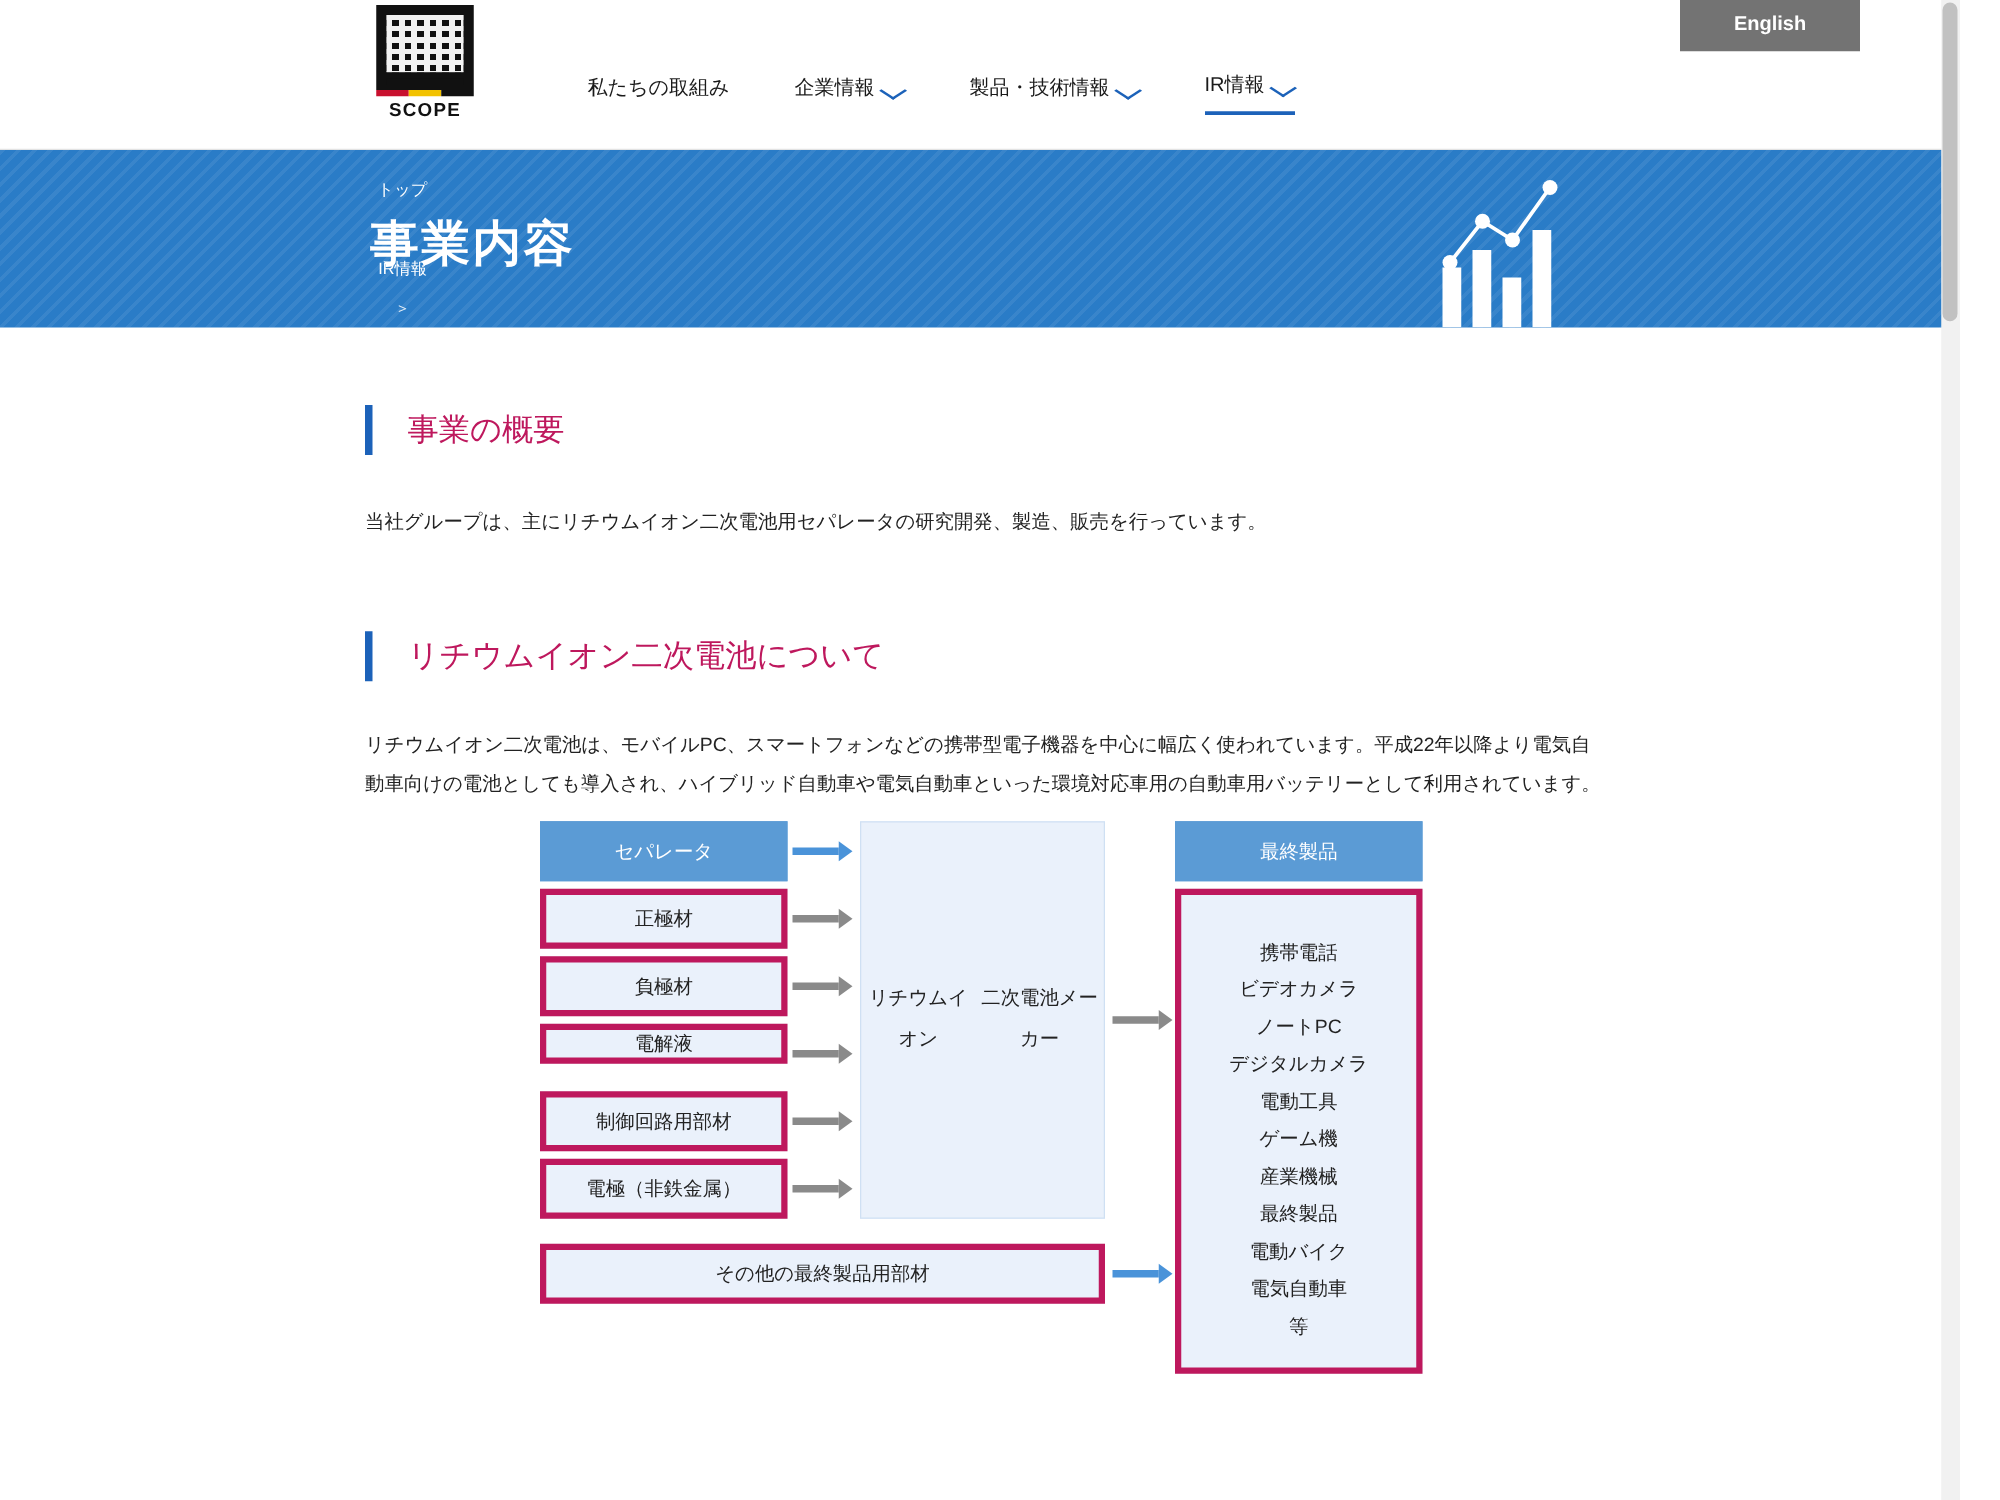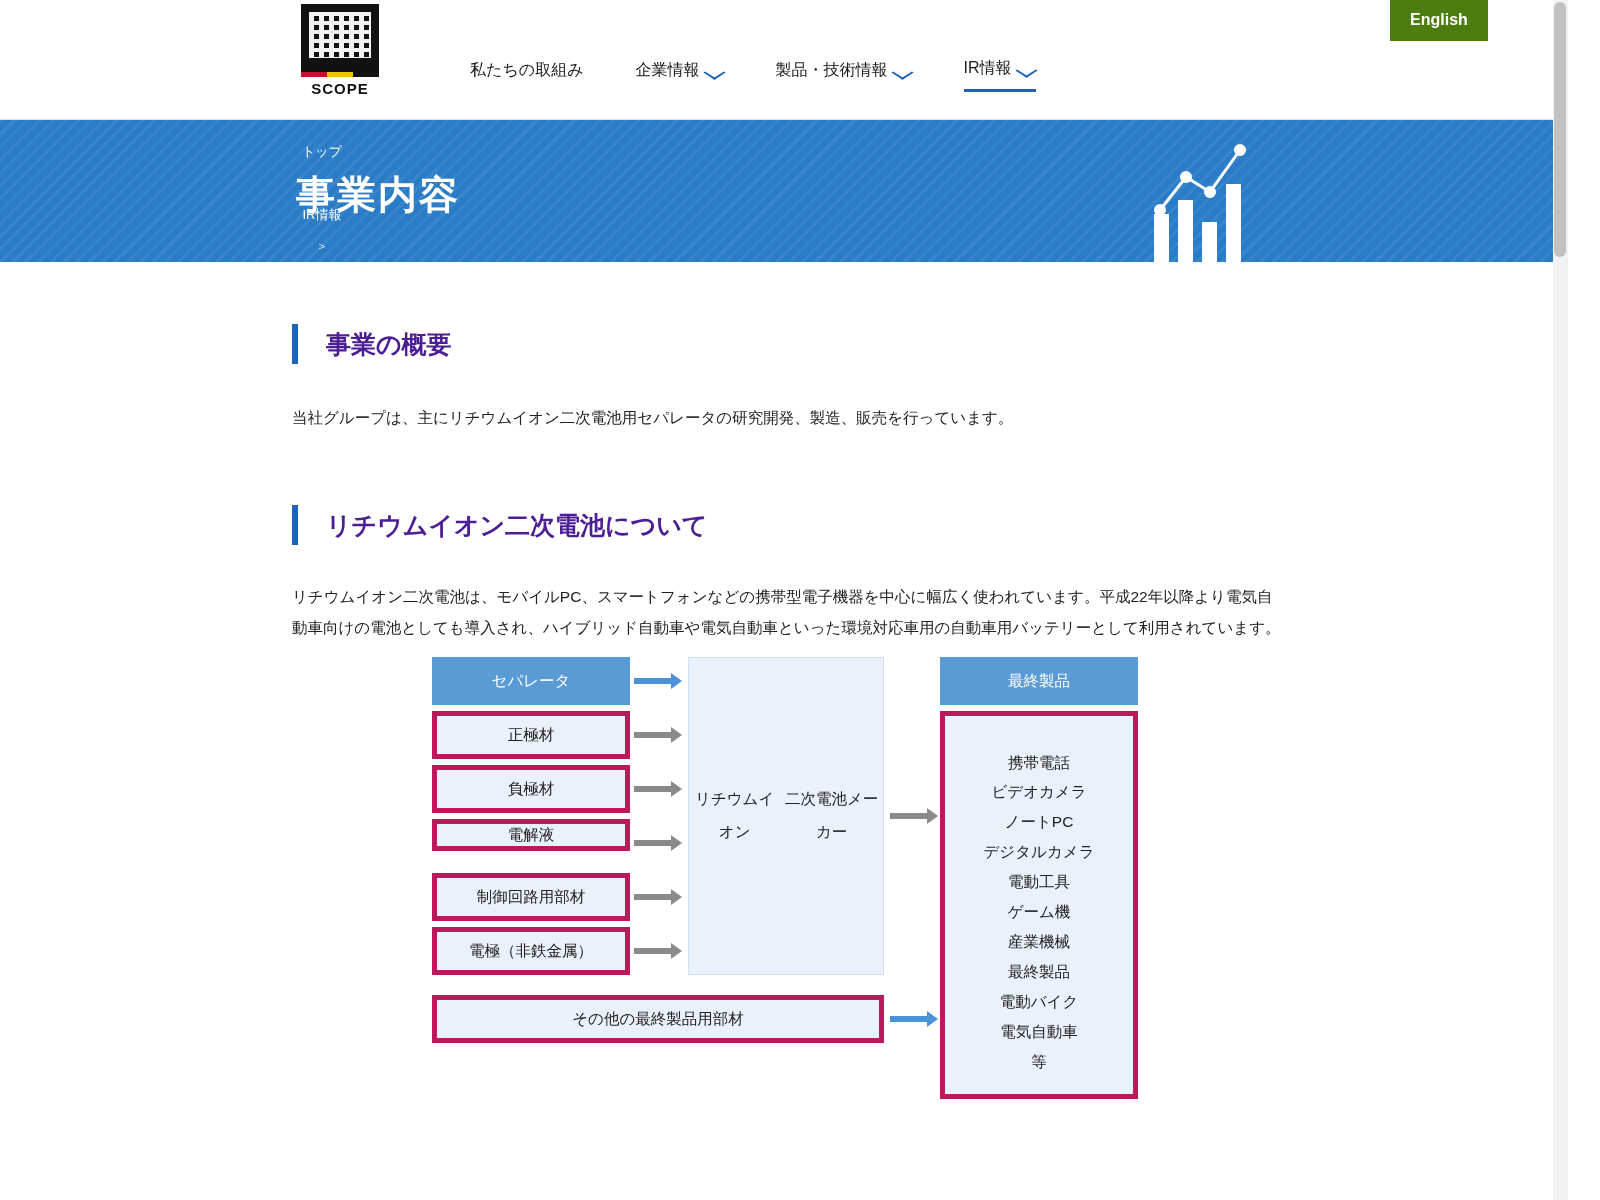--- a/index.html
+++ b/index.html
@@ -95,23 +95,23 @@
     border-bottom: 2px solid #1c62b9;
     transform: rotate(45deg) skew(-12deg,-12deg);
   }
   .nav-item.active {
     border-bottom: 3px solid #1c62b9;
   }
   .lang-btn {
     position: absolute;
     right: 80px;
     top: -1px;
-    width: 98px;
+    width: 144px;
     height: 42px;
-    background: #4d7c0f;
+    background: #737373;
     color: #fff;
     font-size: 16px;
     font-weight: 700;
     display: flex;
     align-items: center;
     justify-content: center;
     cursor: pointer;
   }
 
   
@@ -158,22 +158,22 @@
   
   .content {
     padding: 0;
     position: relative;
   }
   .sec-title {
     margin: 62px 0 0 292px;
     padding-left: 28px;
     border-left: 6px solid #1c62b9;
     font-size: 25px;
-    font-weight: 700;
-    color: #4c1d95;
+    font-weight: 400;
+    color: #be185d;
     line-height: 1.6;
   }
   .body-text {
     margin: 38px 0 0 292px;
     width: 990px;
     font-size: 15.5px;
     line-height: 2.0;
     color: #222;
   }
   .btn-wrap {

